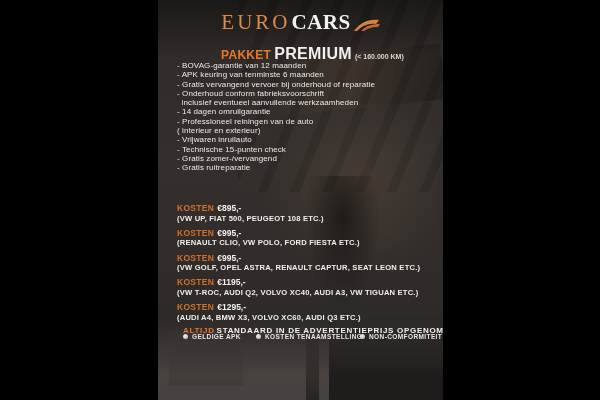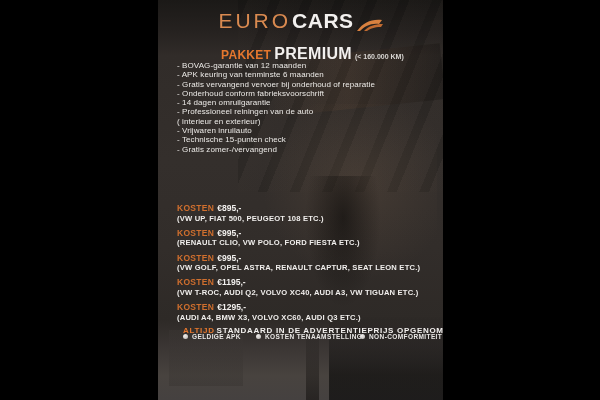--- a/index.html
+++ b/index.html
@@ -58,21 +58,21 @@
     position: absolute; bottom: 14px; left: 4%; width: 26%; height: 56px;
     background: linear-gradient(180deg, rgba(70,65,62,0.35), rgba(30,27,25,0.35));
     opacity: .5;
   }
 
   .content { position: absolute; inset: 0; z-index: 2; }
 
   
   .logo-row {
     position: absolute; top: 9px; left: 0; width: 100%;
-    display: flex; justify-content: center; align-items: flex-start;
+    display: flex; justify-content: center; align-items: center; font-family: Liberation Serif, serif;
   }
   .logo-euro {
     font-size: 21px; font-weight: 400; letter-spacing: 3px;
     color: #d98a50;
   }
   .logo-cars {
     font-size: 21px; font-weight: 700; letter-spacing: 0.5px;
     color: #f3f1ef; margin-left: 1px;
   }
   .logo-swoosh { margin-left: 3px; margin-top: 8px; }
@@ -156,36 +156,38 @@
       <div class="features">
 
           <div class="feature-line">- BOVAG-garantie van 12 maanden</div>
 
           <div class="feature-line">- APK keuring van tenminste 6 maanden</div>
 
           <div class="feature-line">- Gratis vervangend vervoer bij onderhoud of reparatie</div>
 
           <div class="feature-line">- Onderhoud conform fabrieksvoorschrift</div>
 
+          <div class="feature-line">  inclusief eventueel aanvullende werkzaamheden</div>
 
           <div class="feature-line">- 14 dagen omruilgarantie</div>
 
           <div class="feature-line">- Professioneel reiningen van de auto</div>
 
           <div class="feature-line">( interieur en exterieur)</div>
 
 
 
 
           <div class="feature-line">- Vrijwaren inruilauto</div>
 
           <div class="feature-line">- Technische 15-punten check</div>
 
           <div class="feature-line">- Gratis zomer-/vervangend</div>
 
+          <div class="feature-line">- Gratis ruitreparatie</div>
         </div>
 
       <div class="pricing">
 
           <div class="price-block">
             <div class="price-line">
               <span class="kosten-label">KOSTEN</span><span class="kosten-price">€895,-</span>
             </div>
             <div class="cars-line">(VW UP, FIAT 500, PEUGEOT 108 ETC.)</div>
           </div>

